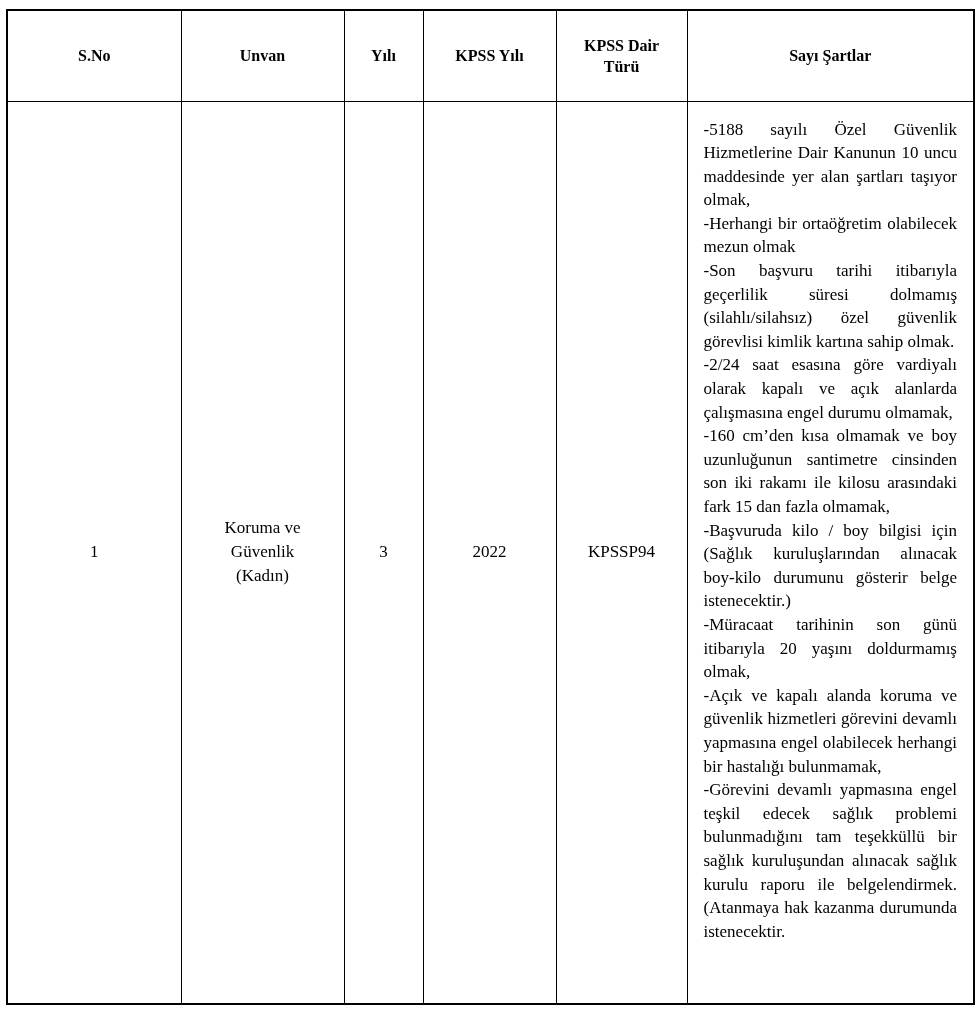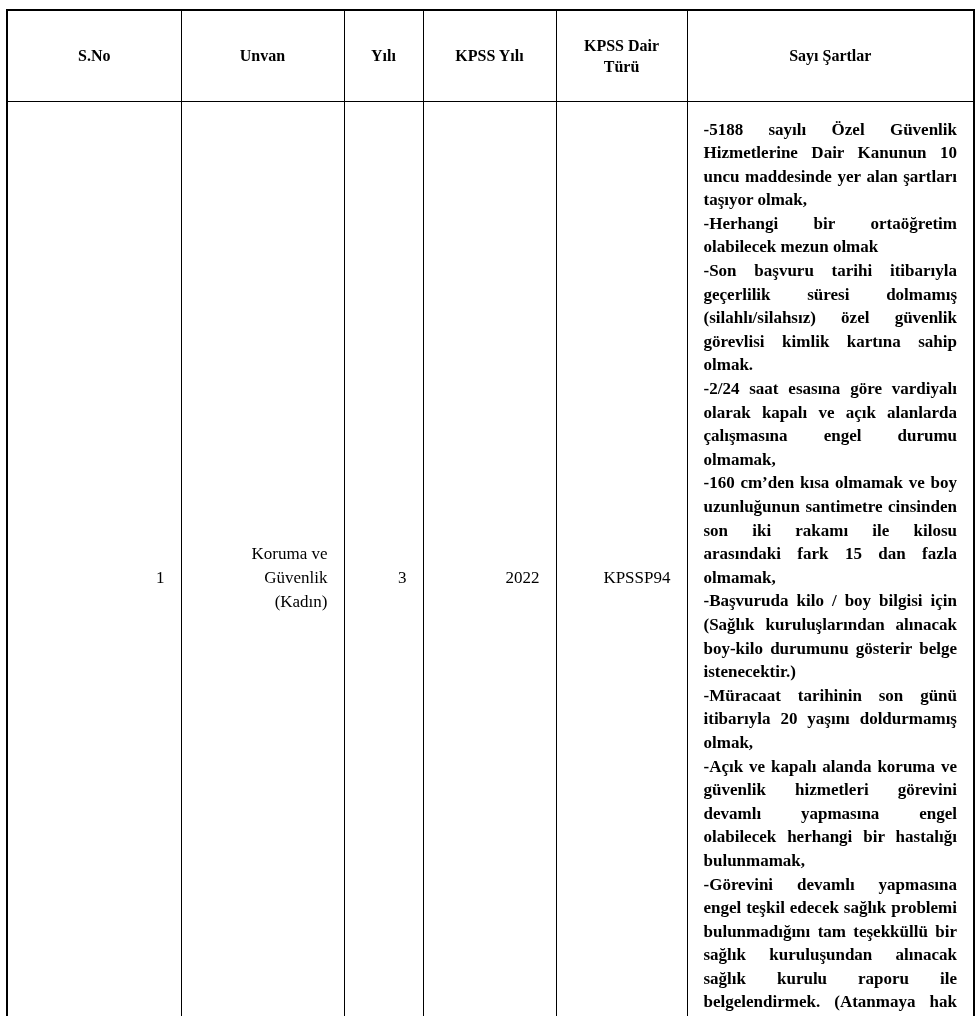--- a/index.html
+++ b/index.html
@@ -42,39 +42,38 @@
     font-weight: bold;
     font-size: 16px;
     line-height: 21px;
     text-align: center;
     vertical-align: middle;
     padding: 0 6px;
   }
   tbody td {
     height: 903px;
     font-size: 17px;
-    text-align: right;
+    text-align: center;
     vertical-align: middle;
   }
   td.cell-center {
     line-height: 24px;
   }
   td.cell-unvan {
     white-space: pre-line;
   }
   td.cell-reqs {
     vertical-align: top;
     text-align: left;
     padding: 3px 7px 2px 7px;
   }
   .req-item {
     text-align: justify;
     font-size: 17px;
     line-height: 23.6px;
-    font-weight: bold;
   }
 </style>
 </head>
 <body>
 
 <div class="page">
   <table class="job-table">
     <colgroup>
       <col style="width:174px">
       <col style="width:163px">

